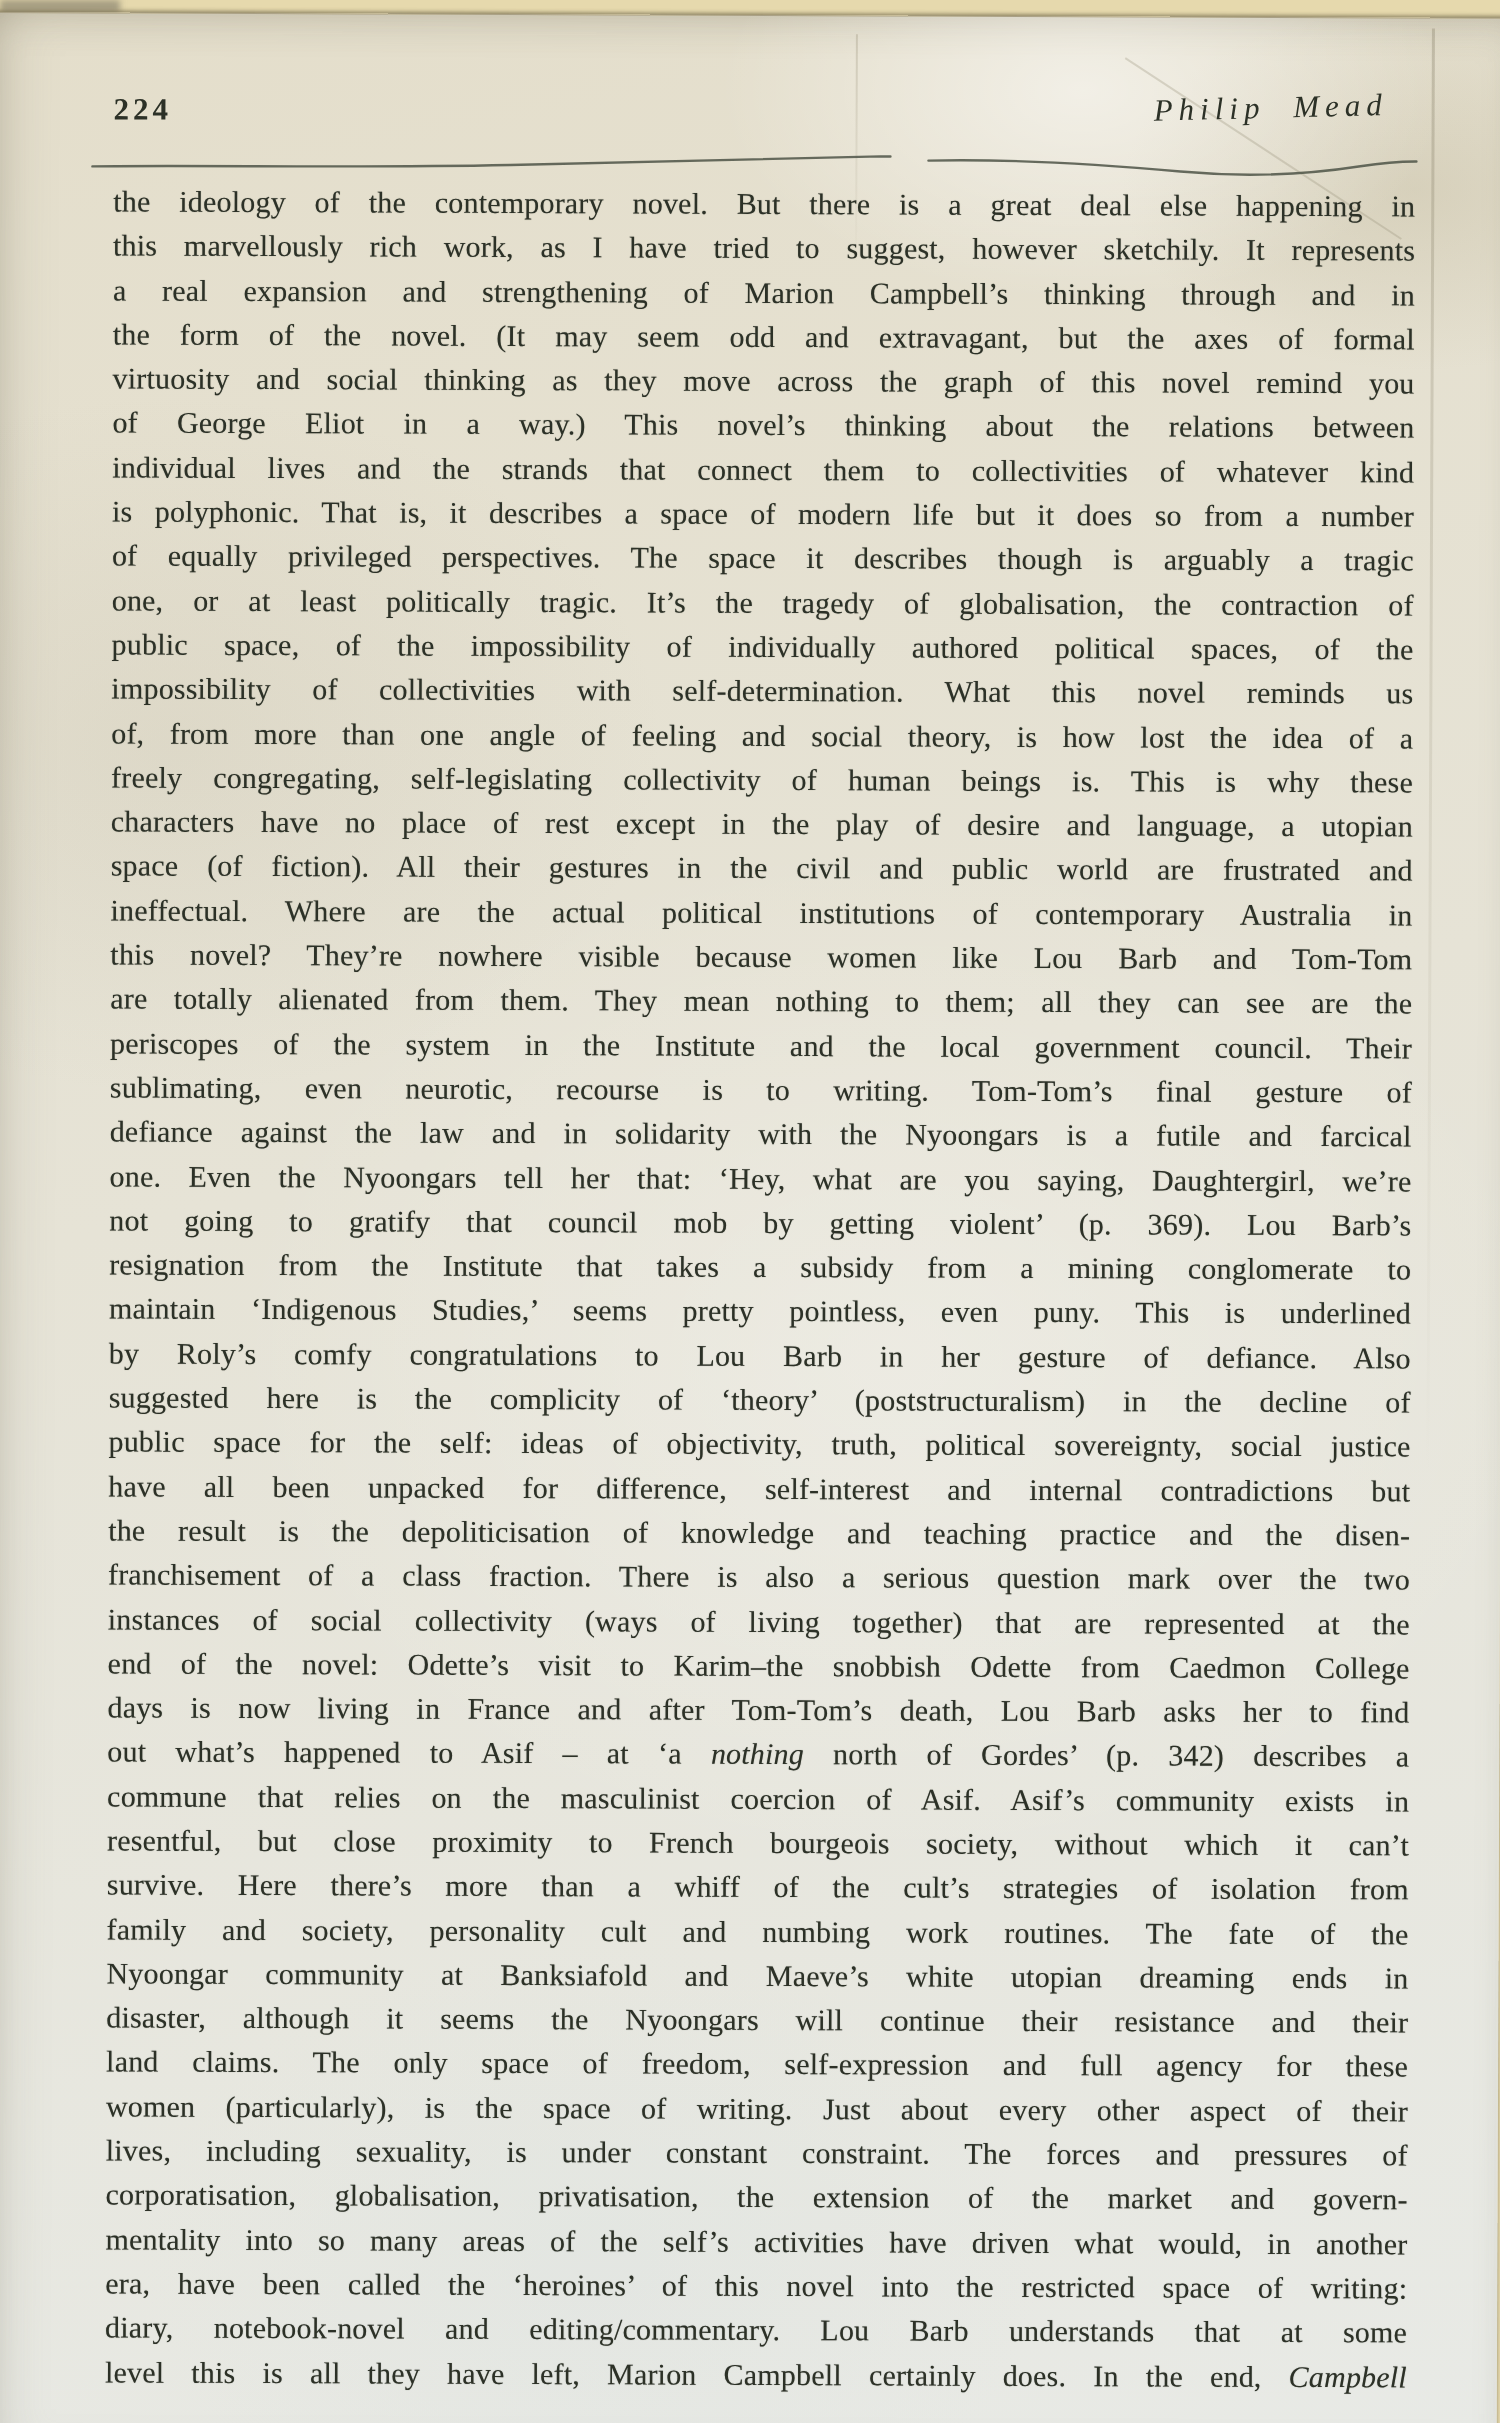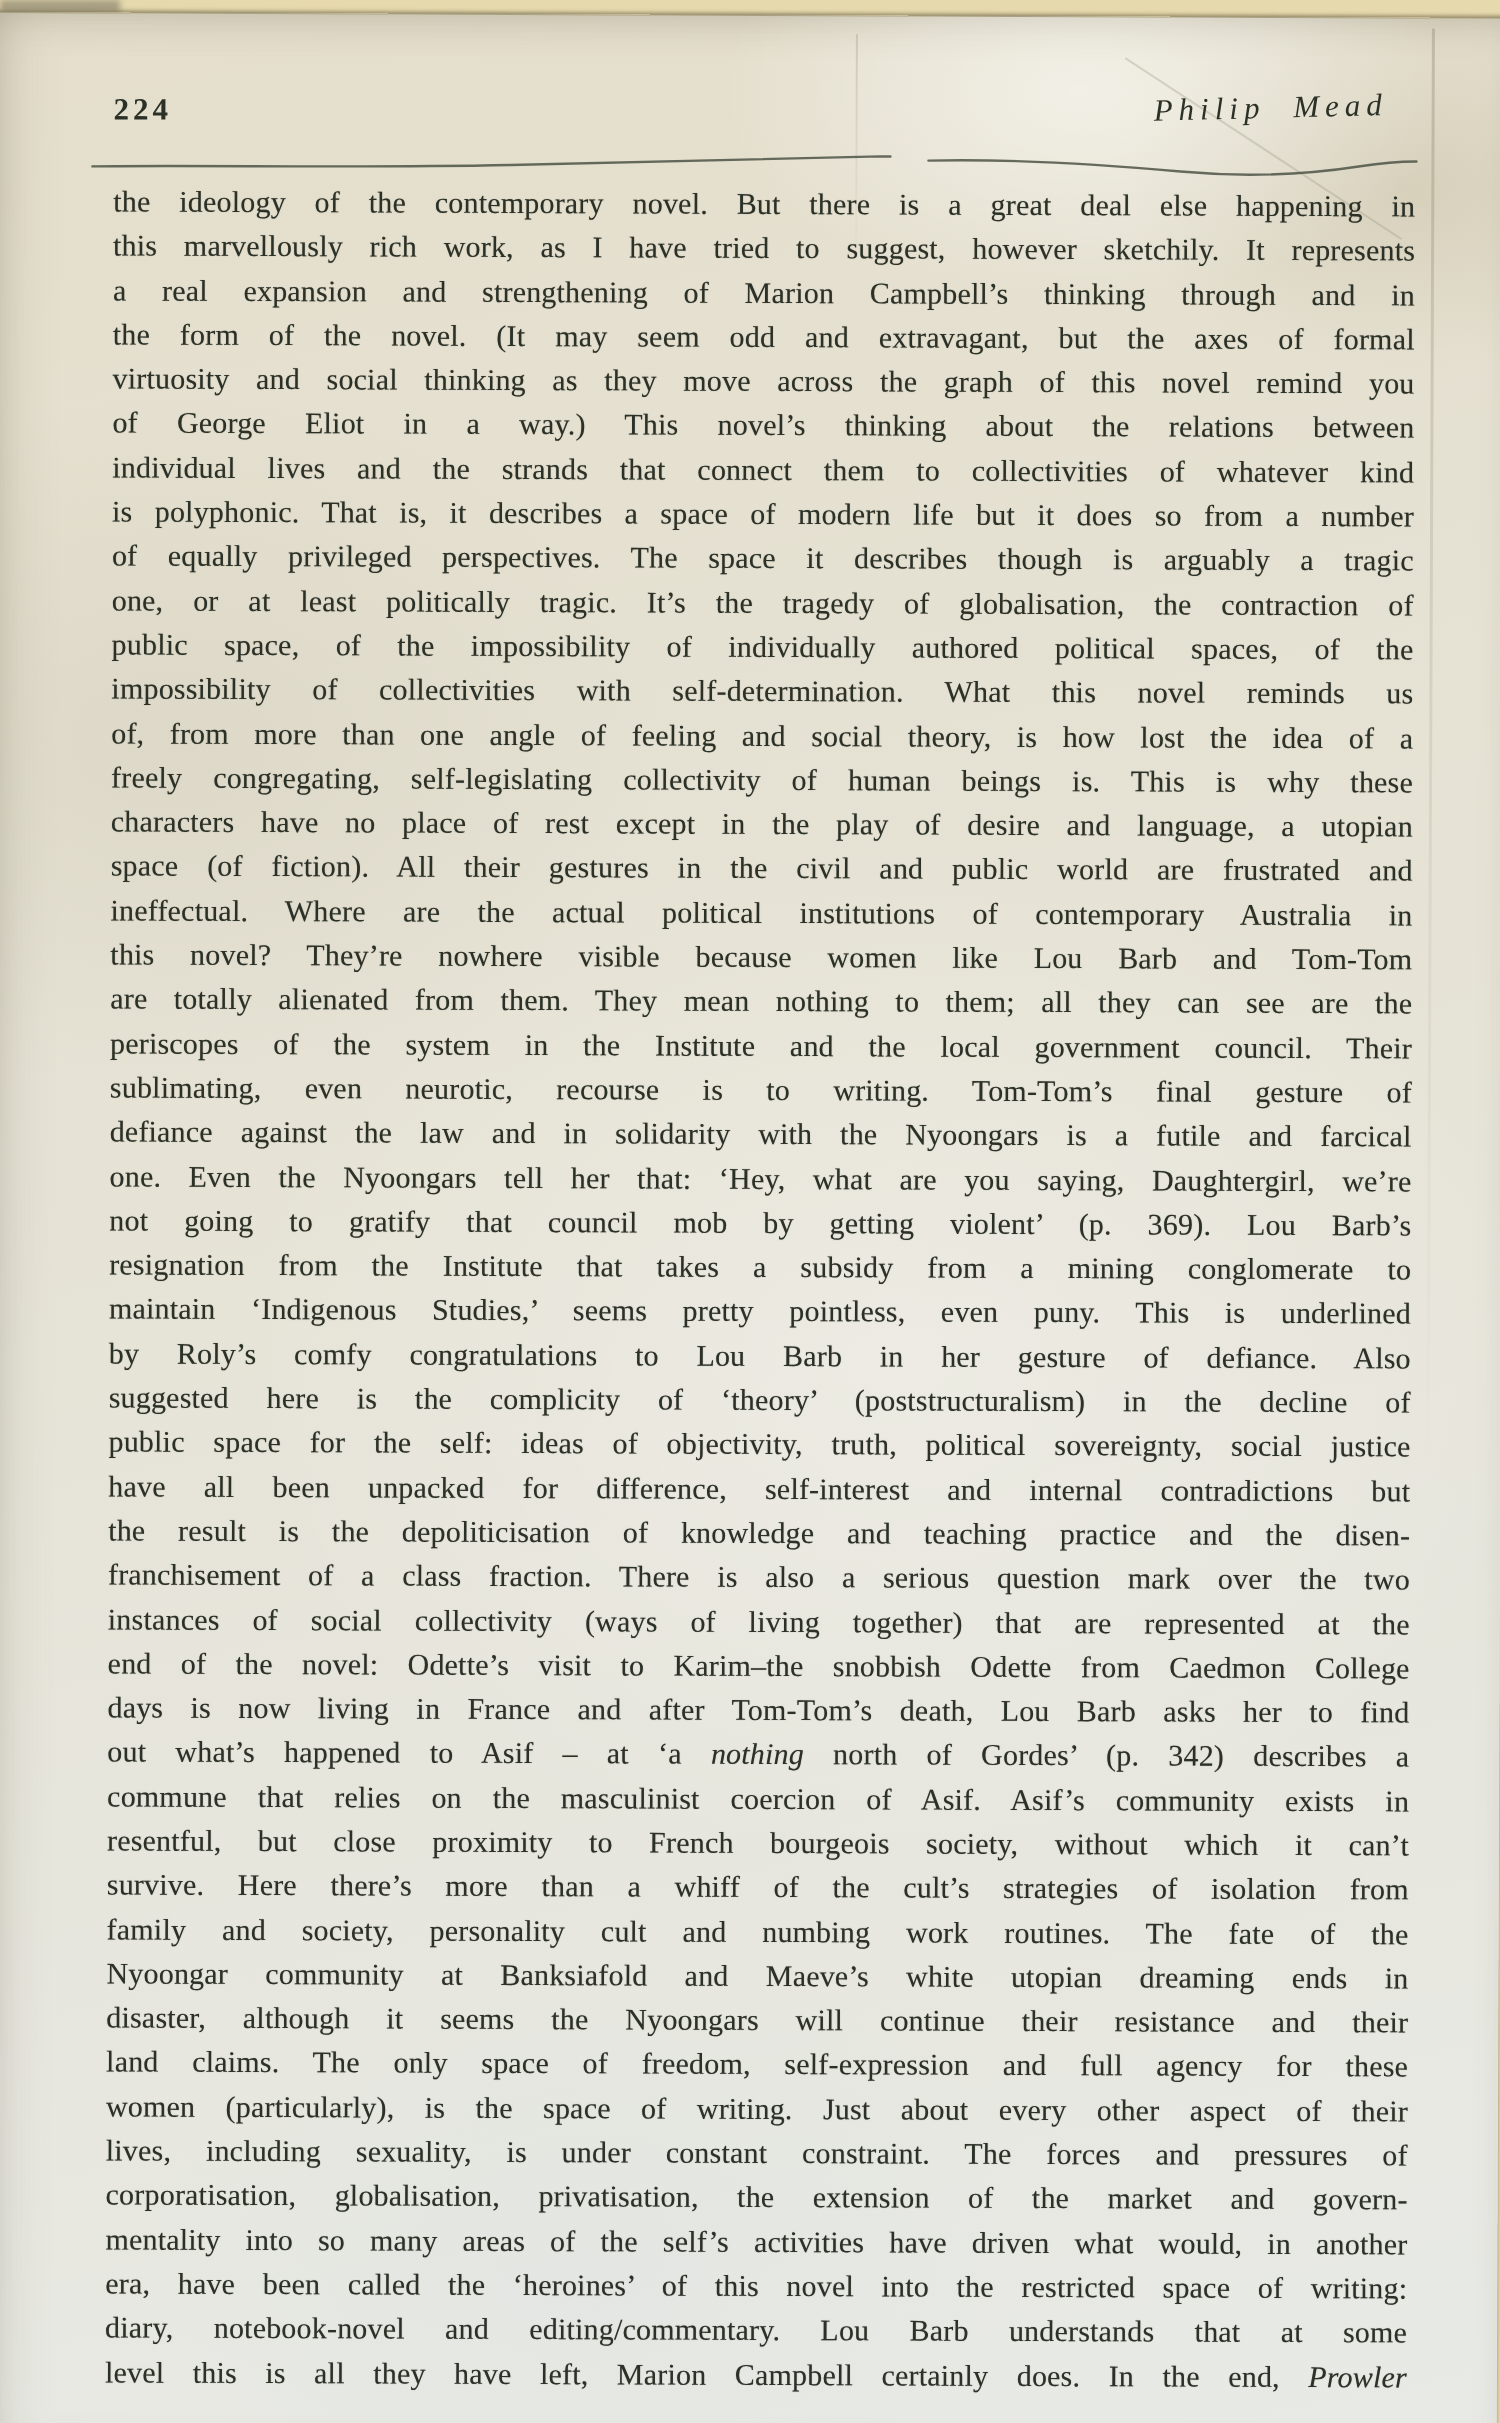--- a/index.html
+++ b/index.html
@@ -168,16 +168,16 @@
         <div class="line"><span>family and society, personality cult and numbing work routines. The fate of the</span></div>
         <div class="line"><span>Nyoongar community at Banksiafold and Maeve’s white utopian dreaming ends in</span></div>
         <div class="line"><span>disaster, although it seems the Nyoongars will continue their resistance and their</span></div>
         <div class="line"><span>land claims. The only space of freedom, self-expression and full agency for these</span></div>
         <div class="line"><span>women (particularly), is the space of writing. Just about every other aspect of their</span></div>
         <div class="line"><span>lives, including sexuality, is under constant constraint. The forces and pressures of</span></div>
         <div class="line"><span>corporatisation, globalisation, privatisation, the extension of the market and govern-</span></div>
         <div class="line"><span>mentality into so many areas of the self’s activities have driven what would, in another</span></div>
         <div class="line"><span>era, have been called the ‘heroines’ of this novel into the restricted space of writing:</span></div>
         <div class="line"><span>diary, notebook-novel and editing/commentary. Lou Barb understands that at some</span></div>
-        <div class="line"><span>level this is all they have left, Marion Campbell certainly does. In the end, </span><i>Prowler</i></div>
+        <div class="line"><span>level this is all they have left, Marion Campbell certainly does. In the end, </span><i>Campbell</i></div>
       </div>
   </div>
 </div>
 
 </body></html>

